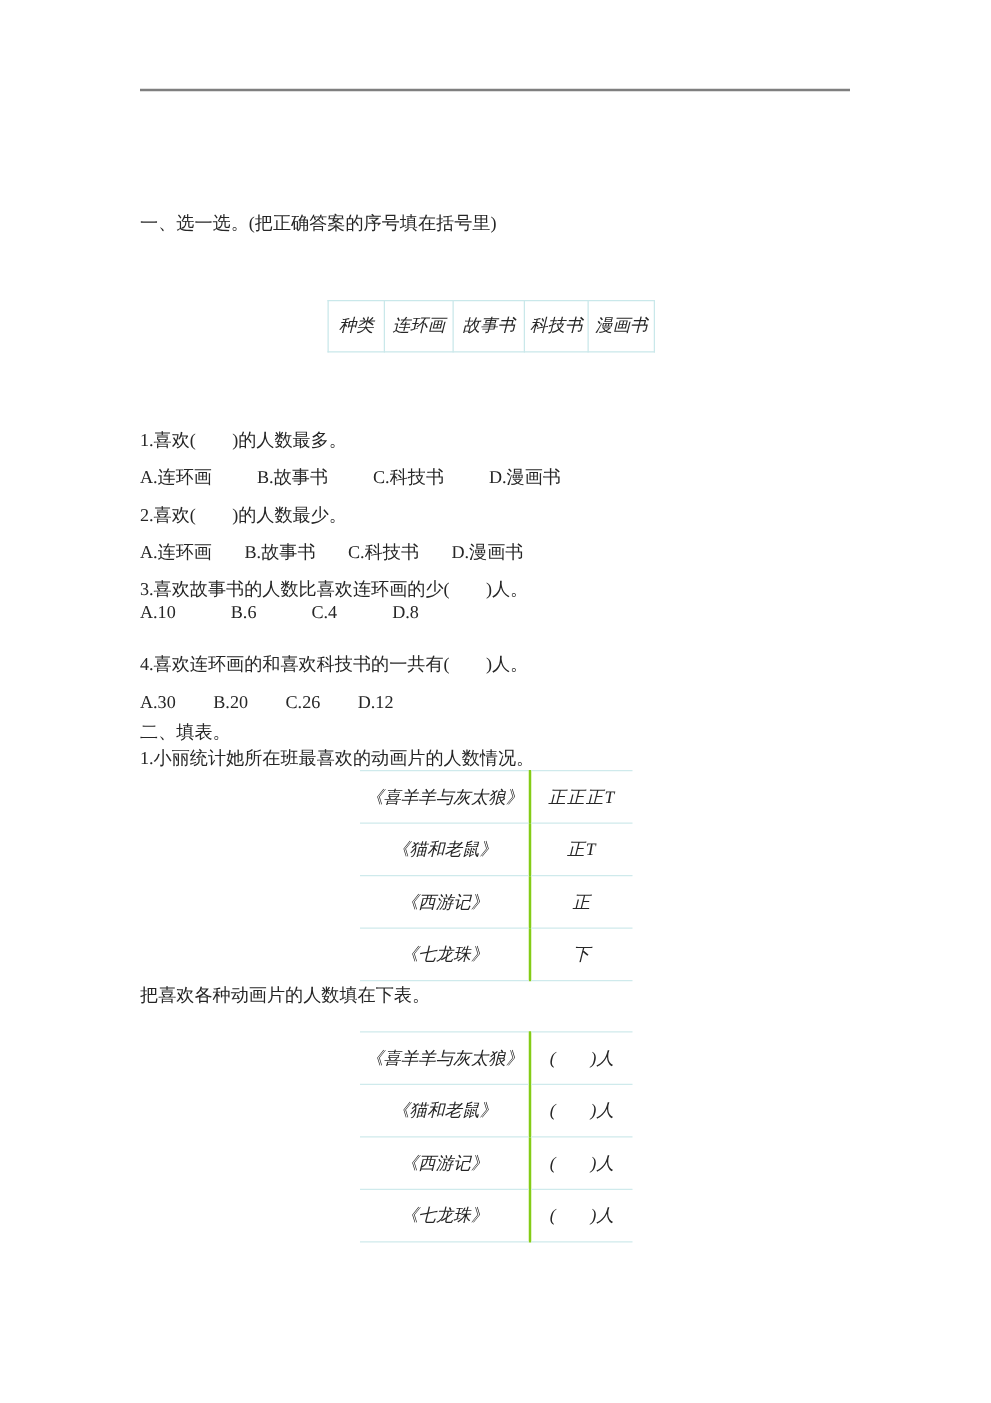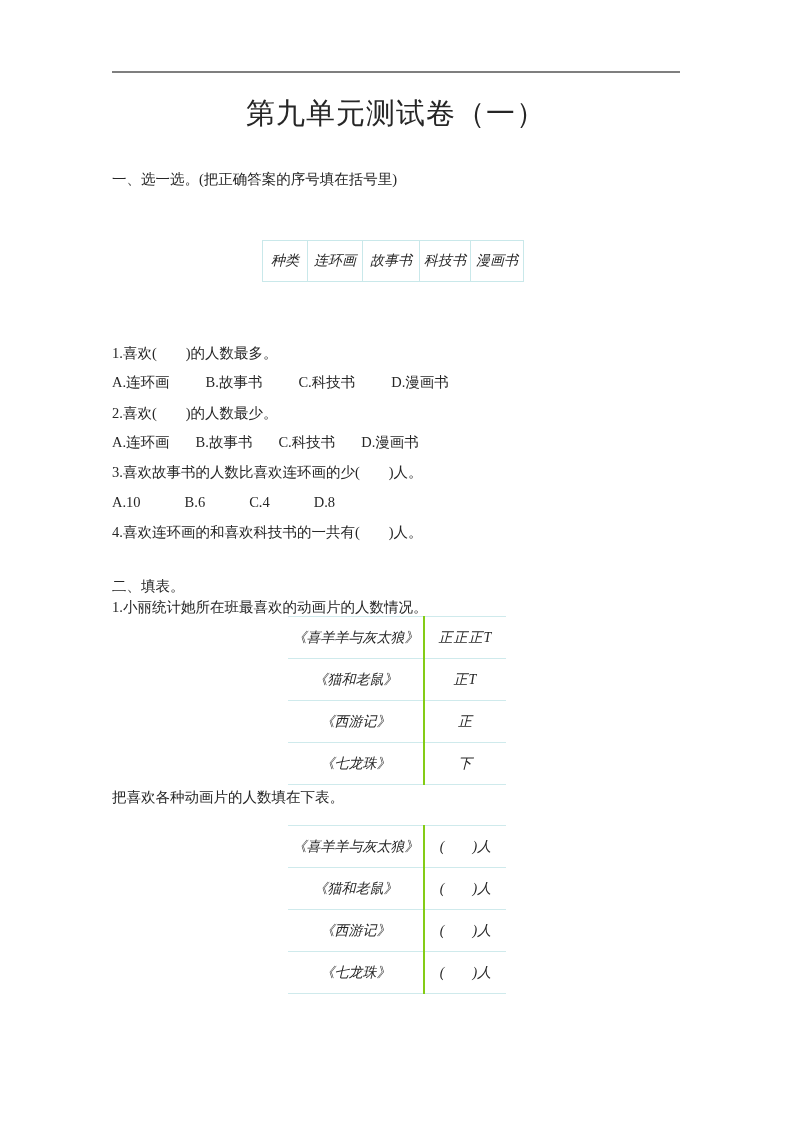--- a/index.html
+++ b/index.html
@@ -87,21 +87,20 @@
   .fill-instruction { left: 112px; top: 787px; }
   .q2-line { left: 140px; top: 1005px; }
 </style>
 </head>
 <body>
 
 <div class="page">
 
   <div class="abs top-rule"></div>
 
-  <div class="abs doc-title">第九单元测试卷（一）</div>
 
   <div class="abs line s1-heading">一、选一选。(把正确答案的序号填在括号里)</div>
 
 
   <table class="abs survey-table">
     <colgroup>
       <col style="width:45px">
         <col style="width:55px">
         <col style="width:57px">
         <col style="width:51px">
@@ -128,28 +127,34 @@
 
   <div class="abs line q-line" style="top:403px">2.喜欢(　　)的人数最少。</div>
   <div class="abs line q-line opts g26" style="top:432px">
     <span>A.连环画</span>
     <span>B.故事书</span>
     <span>C.科技书</span>
     <span>D.漫画书</span>
   </div>
 
   <div class="abs line q-line" style="top:462px">3.喜欢故事书的人数比喜欢连环画的少(　　)人。</div>
-  <div class="abs line q-line opts g44" style="top:492px">
+  <div class="abs line q-line opts g44" style="top:480px">
     <span>A.10</span>
     <span>B.6</span>
     <span>C.4</span>
     <span>D.8</span>
   </div>
 
   <div class="abs line q-line" style="top:522px">4.喜欢连环画的和喜欢科技书的一共有(　　)人。</div>
+  <div class="abs line q-line opts g30" style="top:552px">
+    <span>A.30</span>
+    <span>B.20</span>
+    <span>C.26</span>
+    <span>D.12</span>
+  </div>
 
   <div class="abs line q-line" style="top:576px">二、填表。</div>
   <div class="abs line q-line" style="top:597px">1.小丽统计她所在班最喜欢的动画片的人数情况。</div>
 
   <table class="abs anim-table tally-table">
     <tbody>
       <tr>
         <td>《喜羊羊与灰太狼》</td>
         <td class="tally-cell">正正正T</td>
       </tr>

